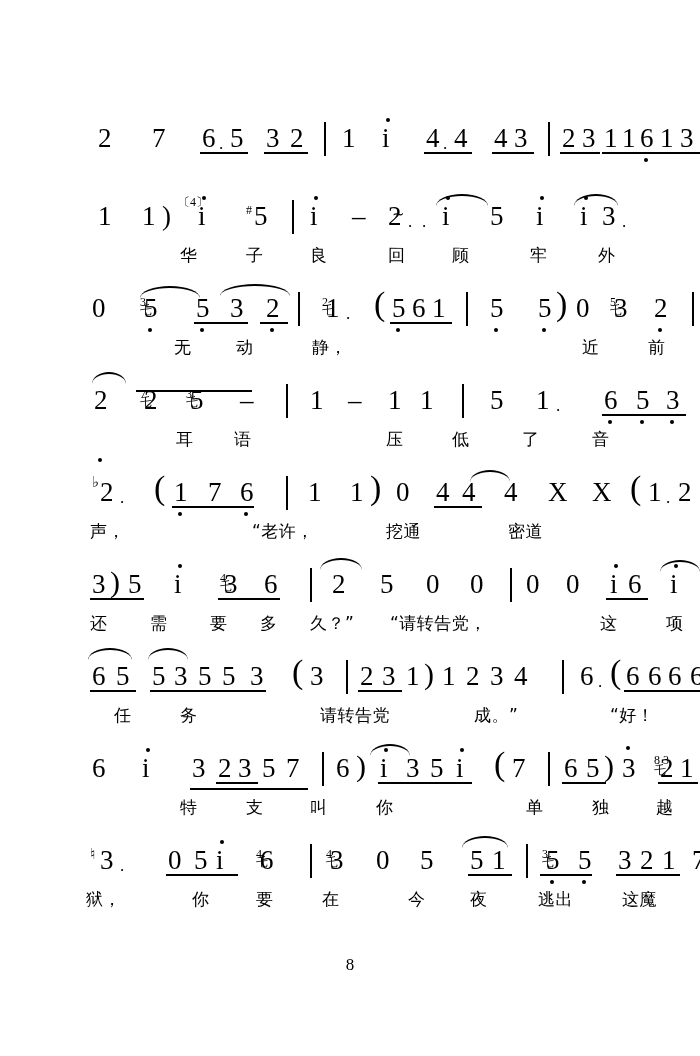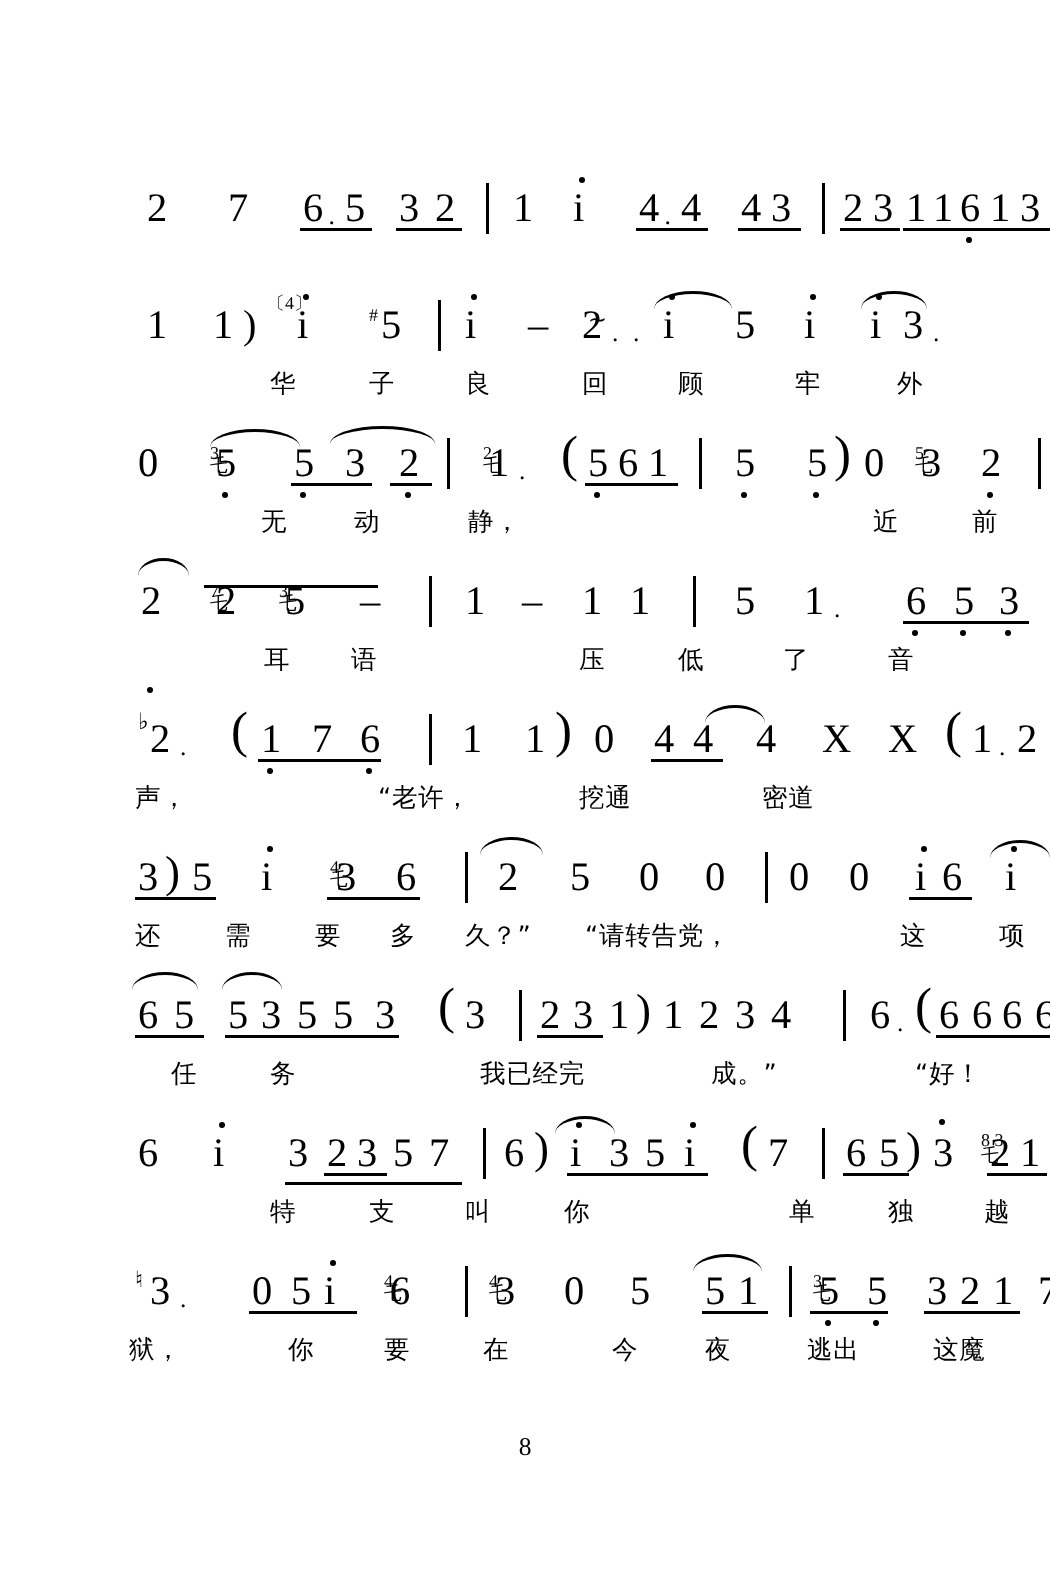--- a/index.html
+++ b/index.html
@@ -403,21 +403,21 @@
         <span class="n" style="left:578px;">6</span>
         <span class="n" style="left:598px;">6</span>
         <span class="n" style="left:620px;">6</span>
 
         <span class="beam" style="left:554px;top:42px;width:146px;"></span>
 
       </div>
       <div class="lyrics">
         <span class="ly" style="left:44px;">任</span>
         <span class="ly" style="left:110px;">务</span>
-        <span class="ly" style="left:250px;">我已经完</span>
+        <span class="ly" style="left:250px;">请转告党</span>
         <span class="ly" style="left:404px;">成。”</span>
         <span class="ly" style="left:540px;">“好！</span>
       </div>
     </div>
 
     <div class="system">
       <div class="notes">
         <span class="n" style="left:22px;">6</span>
         <span class="n" style="left:72px;">i</span>
         <span class="dotup" style="left:76px;top:8px;"></span>

